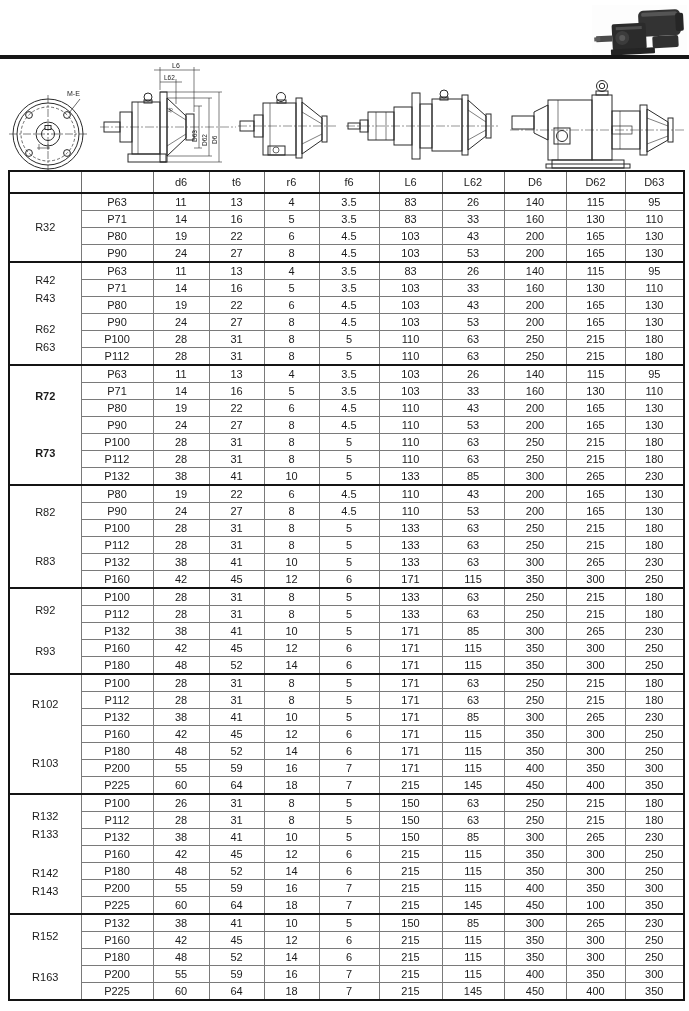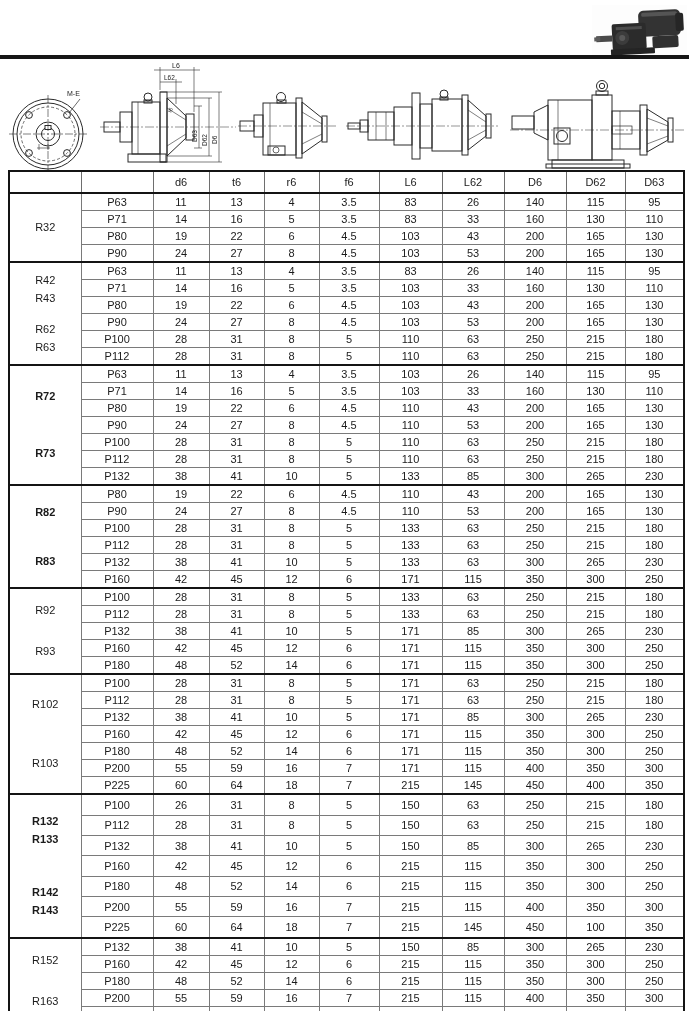--- a/index.html
+++ b/index.html
@@ -450,21 +450,21 @@
         <td>10</td>
         <td>5</td>
         <td>133</td>
         <td>85</td>
         <td>300</td>
         <td>265</td>
         <td>230</td>
       </tr>
       <tr class="group-start">
         <td rowspan="6" class="group-cell">
-          <div class="glabels" style="height: 98px; font-weight: bold;">
+          <div class="glabels" style="height: 98px;">
             <div class="pair">
               <span>R82</span>
             </div>
             <div class="pair">
               <span>R83</span>
             </div>
           </div>
         </td>
         <td>P80</td>
         <td>19</td>
@@ -696,21 +696,21 @@
         <td>18</td>
         <td>7</td>
         <td>215</td>
         <td>145</td>
         <td>450</td>
         <td>400</td>
         <td>350</td>
       </tr>
       <tr class="group-start">
         <td rowspan="7" class="group-cell">
-          <div class="glabels" style="height: 142px; font-weight: bold;">
+          <div class="glabels" style="height: 115px;">
             <div class="pair">
               <span>R132</span>
               <span>R133</span>
             </div>
             <div class="pair">
               <span>R142</span>
               <span>R143</span>
             </div>
           </div>
         </td>

